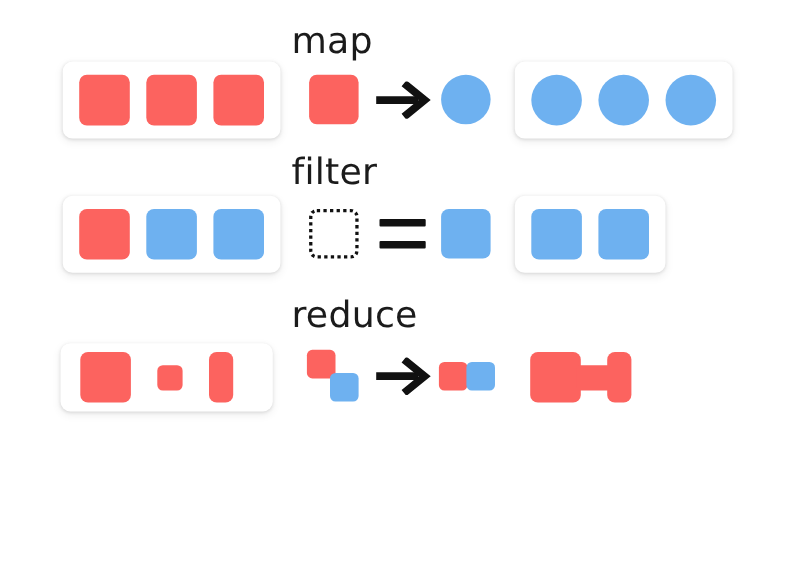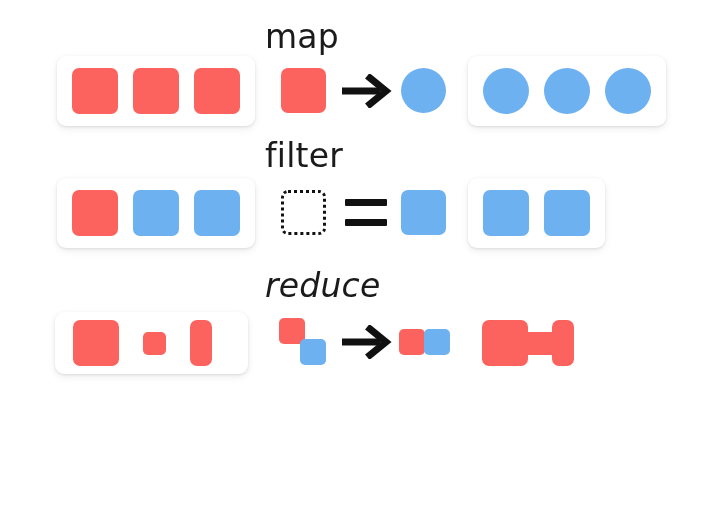--- a/index.html
+++ b/index.html
@@ -146,21 +146,21 @@
     </div>
 
     <div class="sq" style="left:401px; top:55px; width:45px; height:45px; background:#6EB1F0;"></div>
 
     <div class="card" style="left:468px; top:43px; width:137px; height:70px;">
       <div class="sq" style="left:15px; top:12px; width:46px; height:46px; background:#6EB1F0;"></div>
       <div class="sq" style="left:76px; top:12px; width:46px; height:46px; background:#6EB1F0;"></div>
     </div>
   </div>
 
-  <div class="op-row" style="top:260px;height:125px;font-style:italic;">
+  <div class="op-row" style="top:260px;height:125px;">
 
     <div class="op-label" style="left:265px; top:9px; width:190px;">reduce</div>
 
     <div class="card" style="left:55px; top:52px; width:193px; height:62px;">
       <div class="sq" style="left:18px; top:8px; width:46px; height:46px; background:#FC635F;"></div>
       <div class="sq small" style="left:88px; top:20px; width:23px; height:23px; background:#FC635F;"></div>
       <div class="sq" style="left:135px; top:8px; width:22px; height:46px; background:#FC635F;"></div>
     </div>
 
     <div class="sq small" style="left:279px; top:58px; width:26px; height:26px; background:#FC635F;"></div>

